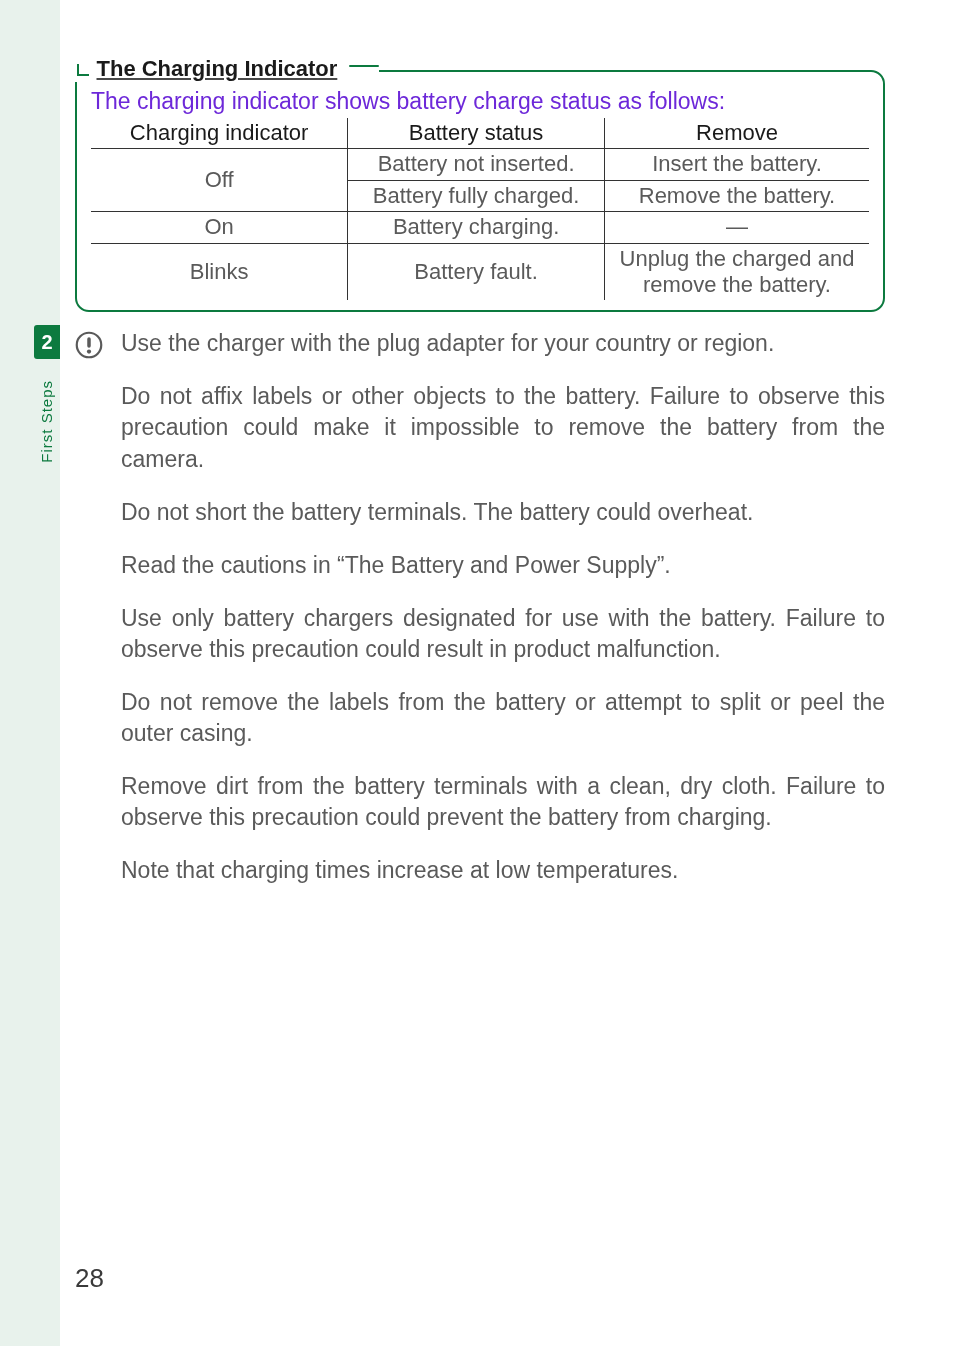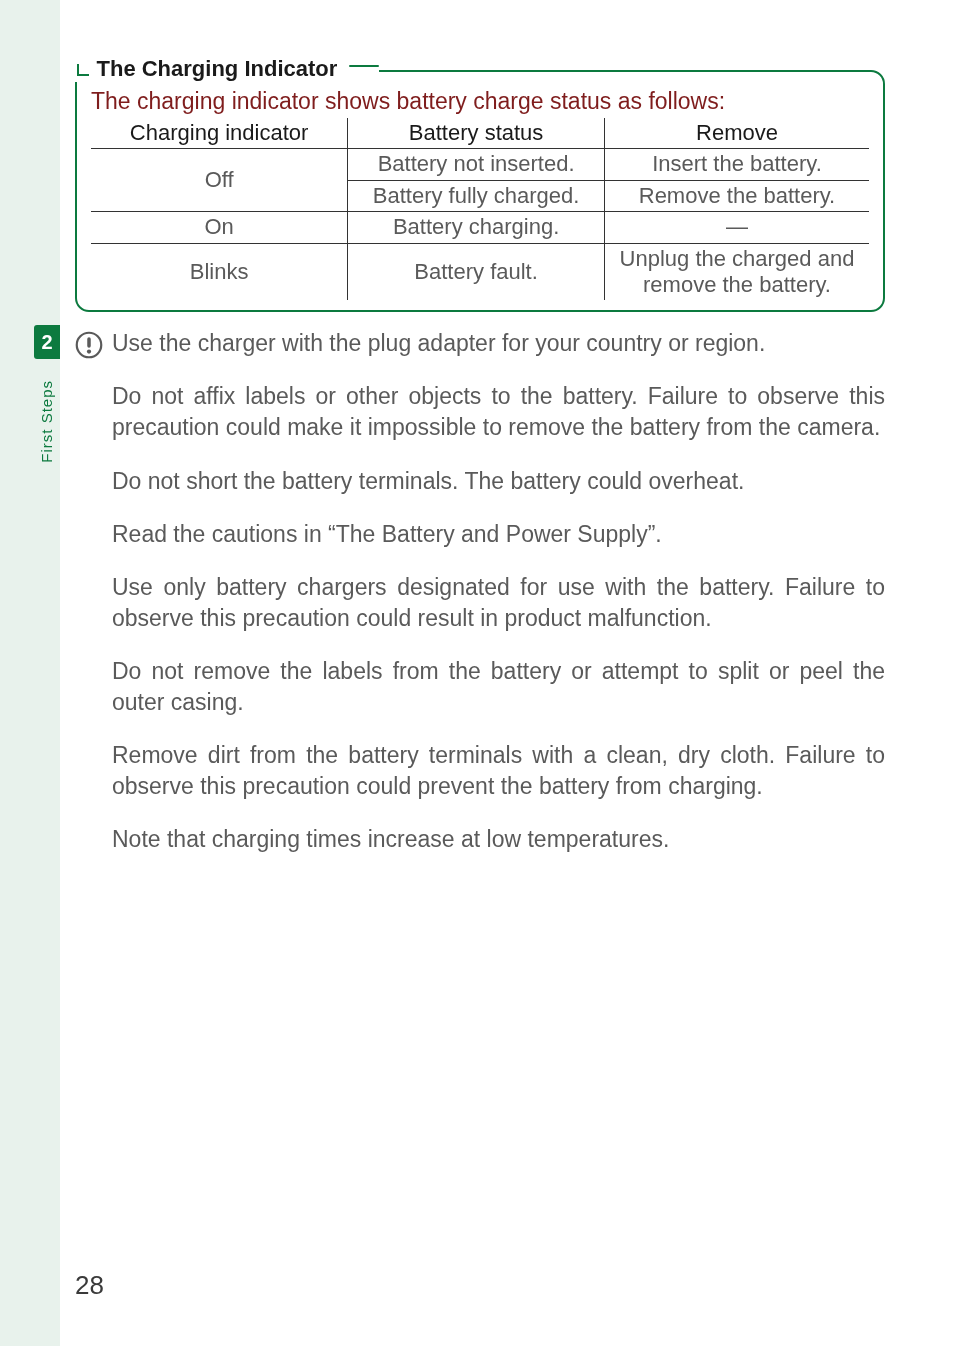--- a/index.html
+++ b/index.html
@@ -68,20 +68,21 @@
   .callout-title-wrap {
     position: absolute;
     top: -16px;
     left: -2.5px;
     background: #ffffff;
   }
   .callout-title-box {
     display: inline-flex;
     align-items: center;
     gap: 6px;
+    text-decoration: underline;
   }
   .callout-corner {
     width: 14px;
     height: 14px;
     position: relative;
     display: inline-block;
   }
   .callout-corner::before {
     content: "";
     position: absolute;
@@ -93,21 +94,21 @@
   }
   .callout-title {
     font-weight: 700;
     color: #1a1a1a;
     font-size: 22px;
     padding: 0 6px 0 2px;
     white-space: nowrap;
   }
   .callout-intro {
     font-size: 23px;
-    color: #7f1d1d;
+    color: #6d28d9;
     margin-top: 8px;
     margin-bottom: 4px;
     line-height: 1.15;
   }
   table.status {
     width: 100%;
     border-collapse: collapse;
     font-size: 22px;
   }
   table.status th {
@@ -129,21 +130,21 @@
   table.status th:nth-child(3),
   table.status td:nth-child(3) { width: 34%; }
 
   table.status td.b-bottom { border-bottom: 1px solid #333; }
   table.status td.b-right { border-right: 1px solid #333; }
   table.status th.b-right { border-right: 1px solid #333; }
 
   
   .caution-block {
     display: flex;
-    gap: 9px;
+    gap: 18px;
     margin-top: 16px;
   }
   .caution-icon {
     flex: 0 0 28px;
     height: 28px;
     margin-top: 3px;
   }
   .caution-icon svg { width: 28px; height: 28px; }
   .cautions {
     flex: 1 1 auto;
@@ -154,21 +155,21 @@
   .cautions p {
     margin: 0 0 22px 0;
     text-align: justify;
     text-justify: inter-word;
   }
   .cautions p:last-child { margin-bottom: 1px; }
 
   .page-number {
     position: absolute;
     left: 75px;
-    bottom: 45px;
+    bottom: 52px;
     font-size: 26px;
     color: #3a3a3a;
   }
 </style>
 </head>
 <body>
 
 <div class="page">
   <div class="leftband"></div>
   <div class="chapter-tab">2</div>

